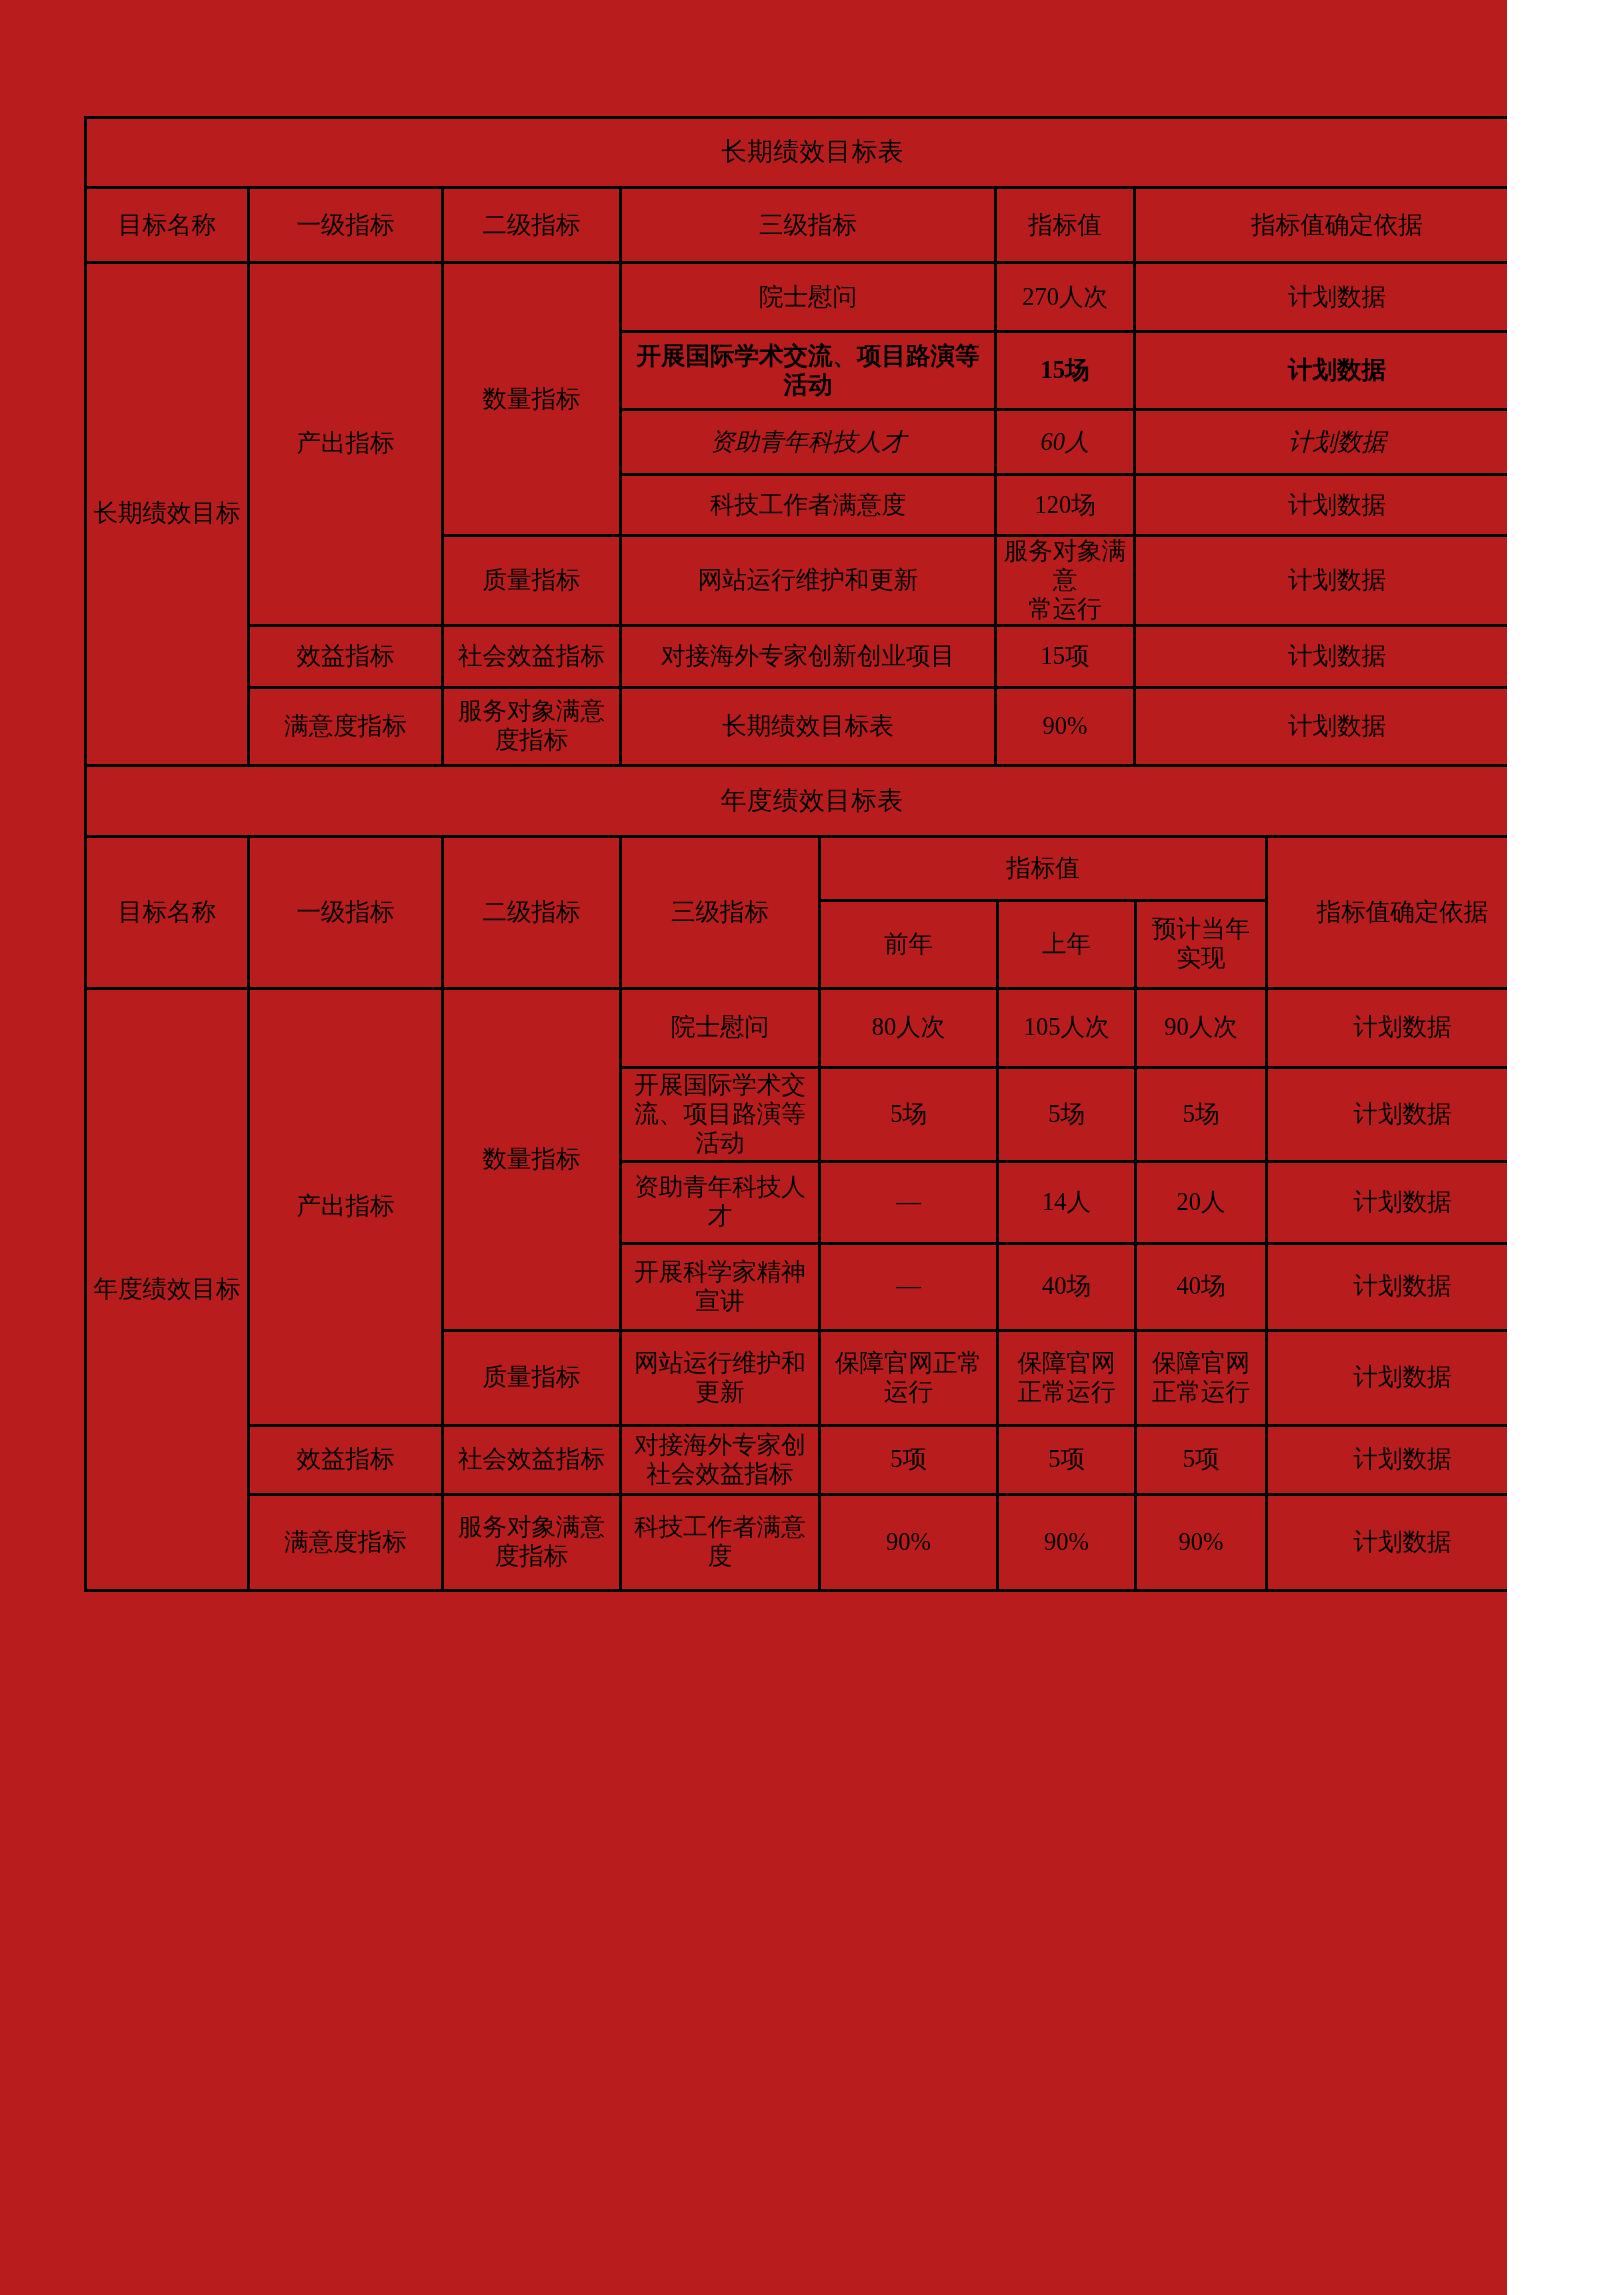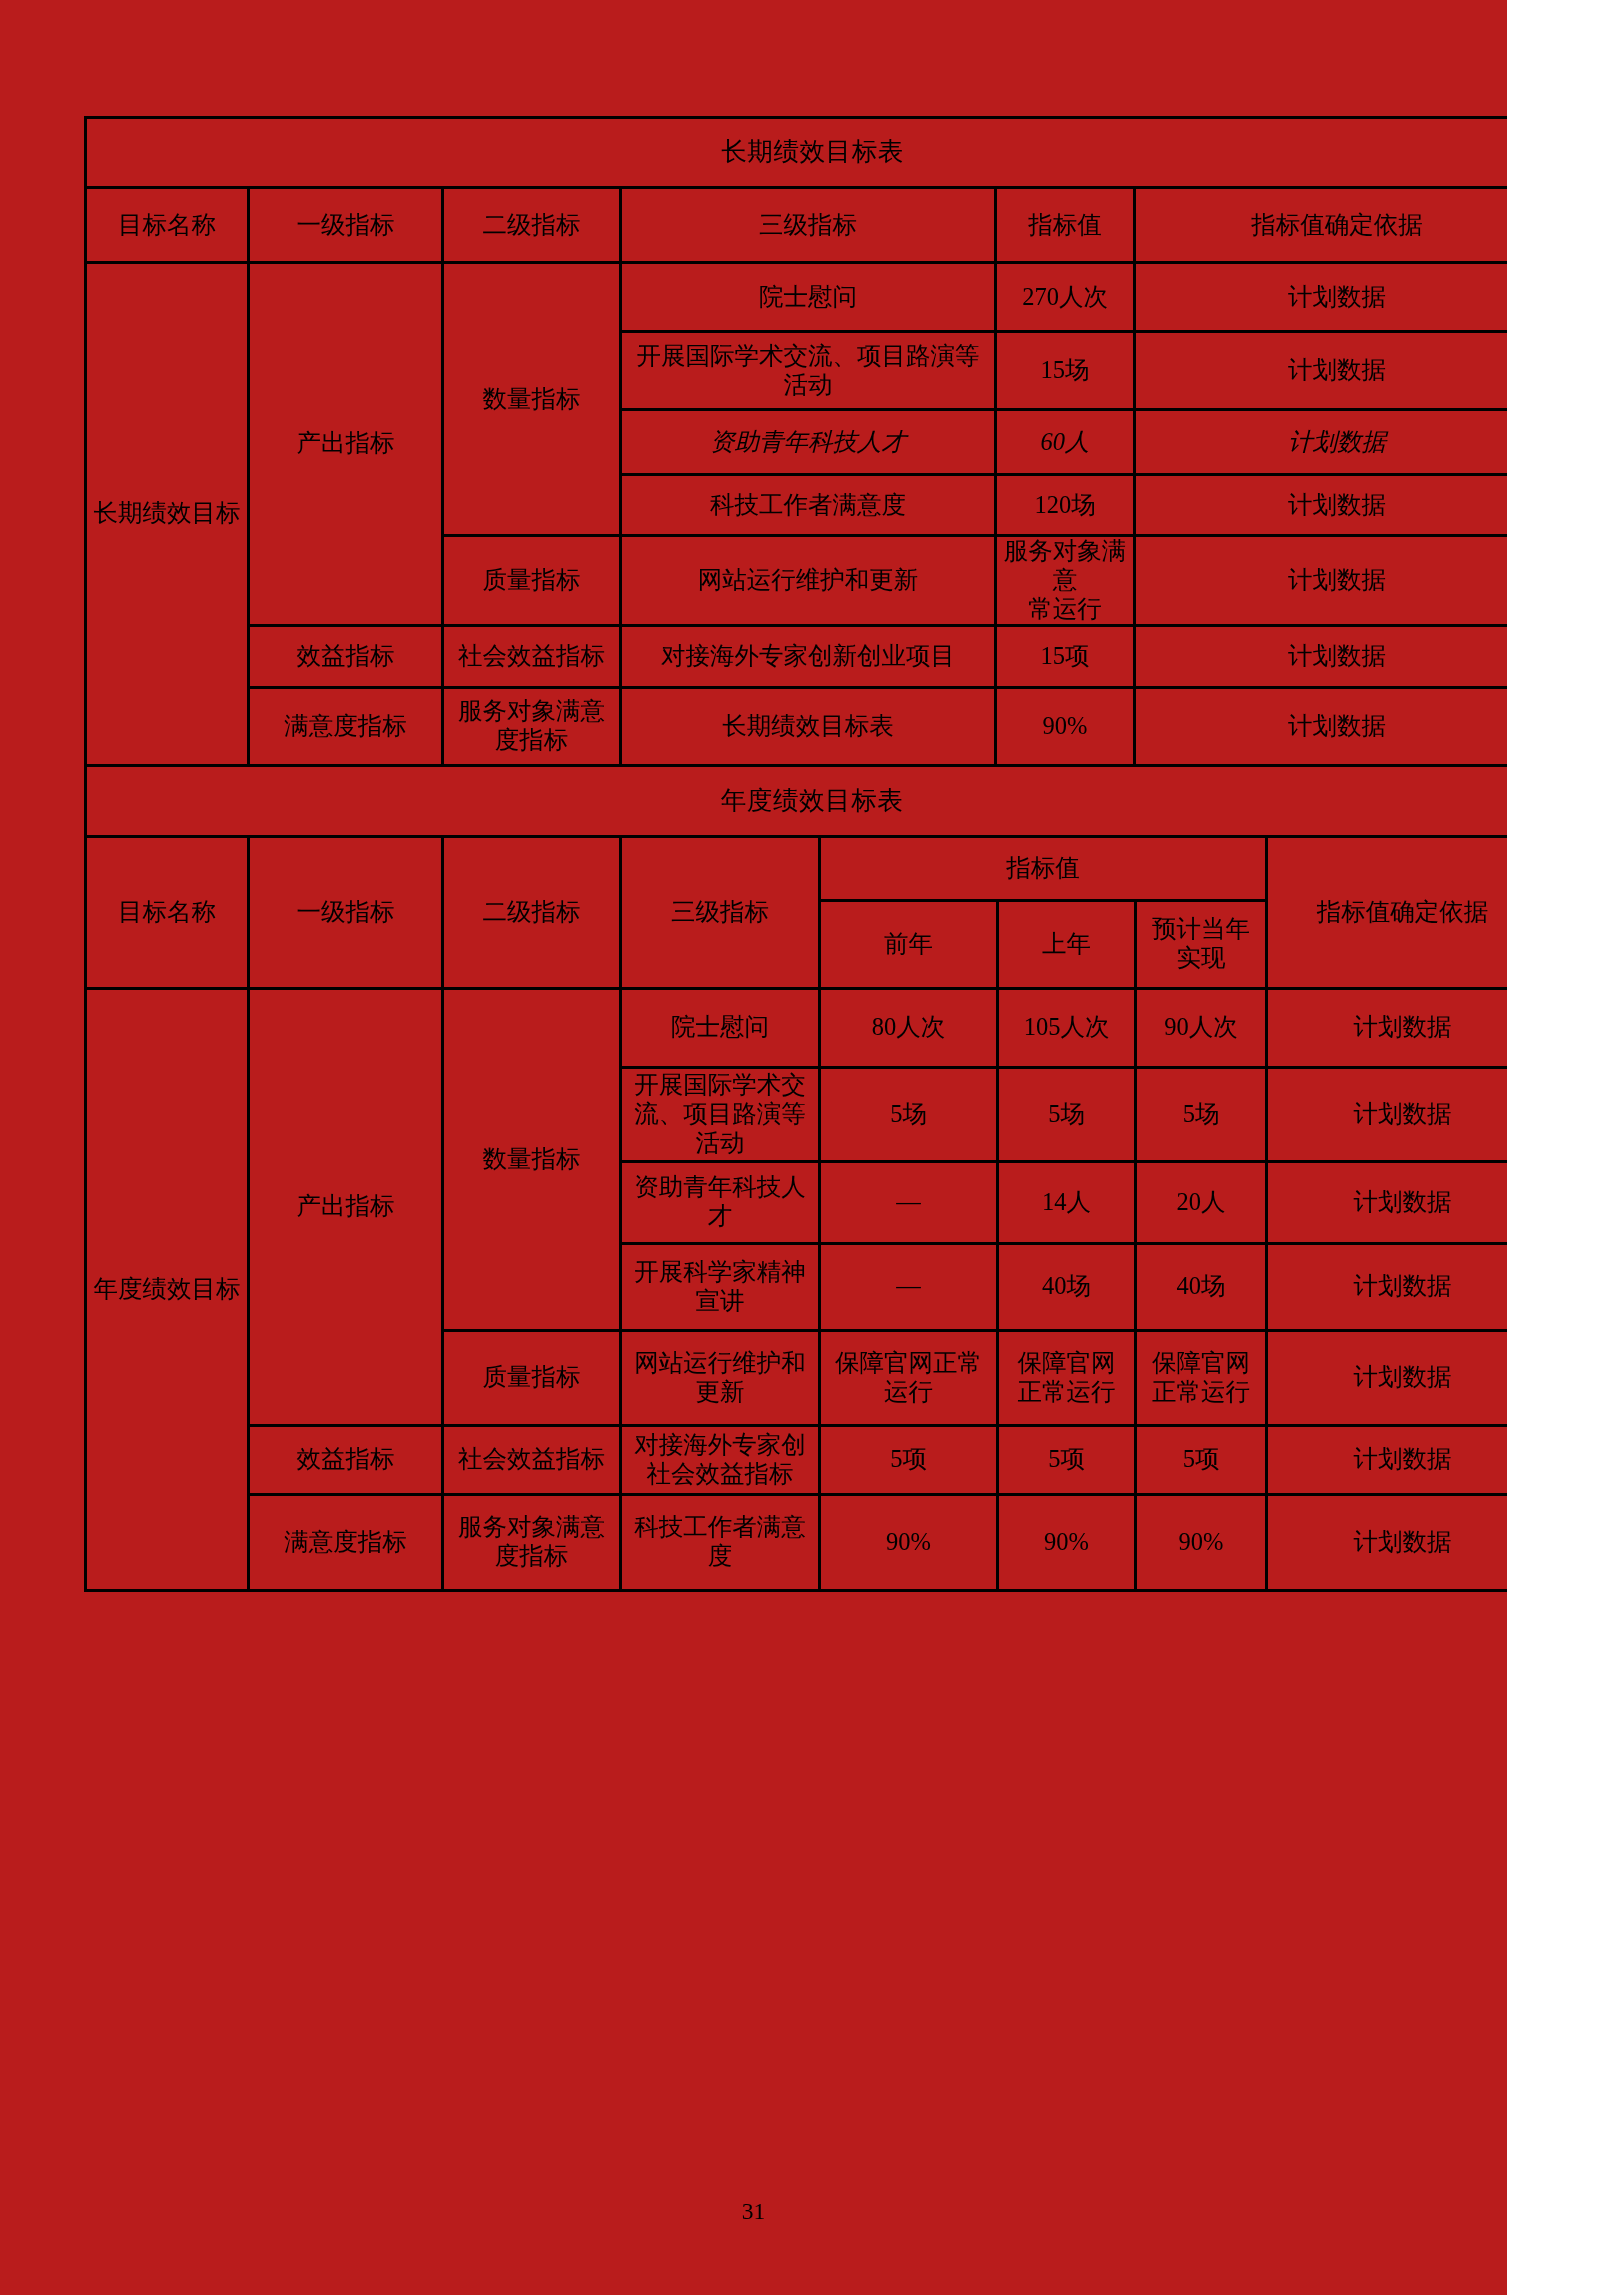--- a/index.html
+++ b/index.html
@@ -43,21 +43,21 @@
     overflow: hidden;
   }
   td.title-cell {
     font-size: 25.6px;
     letter-spacing: 0.5px;
   }
   
   #t0 tr:nth-child(1) { height: 70px; }
   #t0 tr:nth-child(2) { height: 75px; }
   #t0 tr:nth-child(3) { height: 69px; }
-  #t0 tr:nth-child(4) { height: 78px; }
+  #t0 tr:nth-child(4) { height: 78px; font-weight: bold; }
   #t0 tr:nth-child(5) { height: 65px; font-style: italic; }
   #t0 tr:nth-child(6) { height: 61px; }
   #t0 tr:nth-child(7) { height: 73px; }
   #t0 tr:nth-child(8) { height: 62px; }
   #t0 tr:nth-child(9) { height: 78px; }
   
   #t1 tr:nth-child(1)  { height: 71px; }
   #t1 tr:nth-child(2)  { height: 64px; }
   #t1 tr:nth-child(3)  { height: 88px; }
   #t1 tr:nth-child(4)  { height: 79px; }
@@ -247,15 +247,14 @@
             <td>90%</td>
             <td>90%</td>
             <td>90%</td>
             <td>计划数据</td>
           </tr>
         </tbody>
     </table>
 
   </div>
 
-  <div class="page-number">31</div>
 </div>
 
 
 </body></html>

